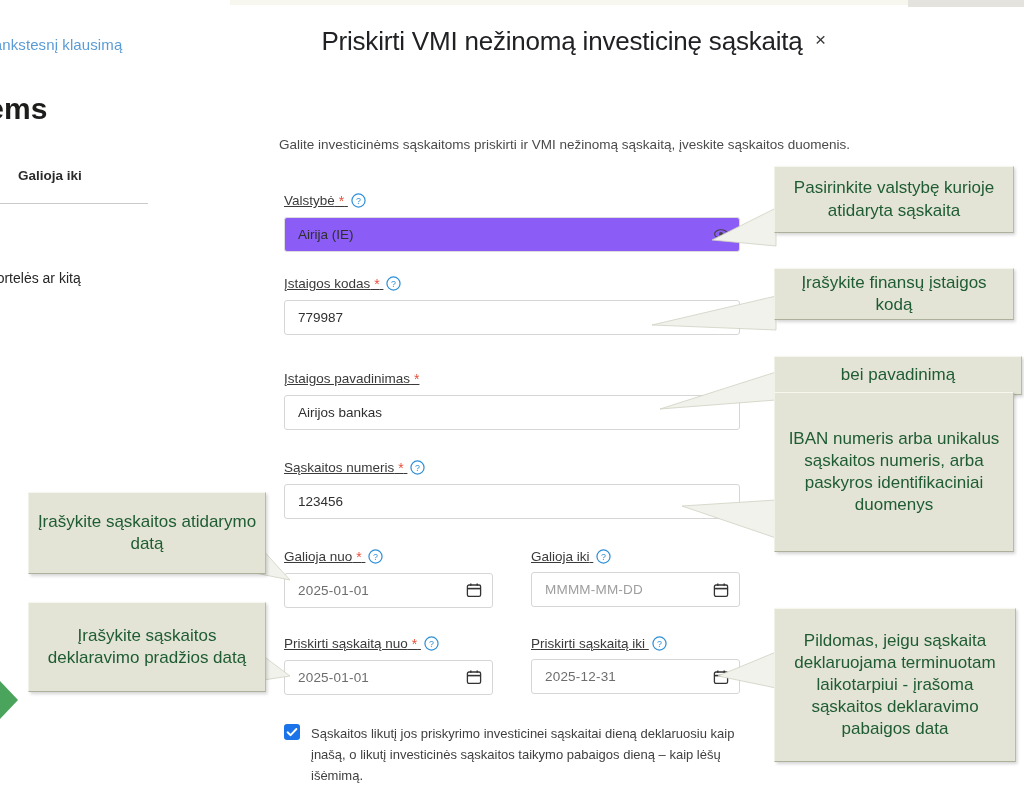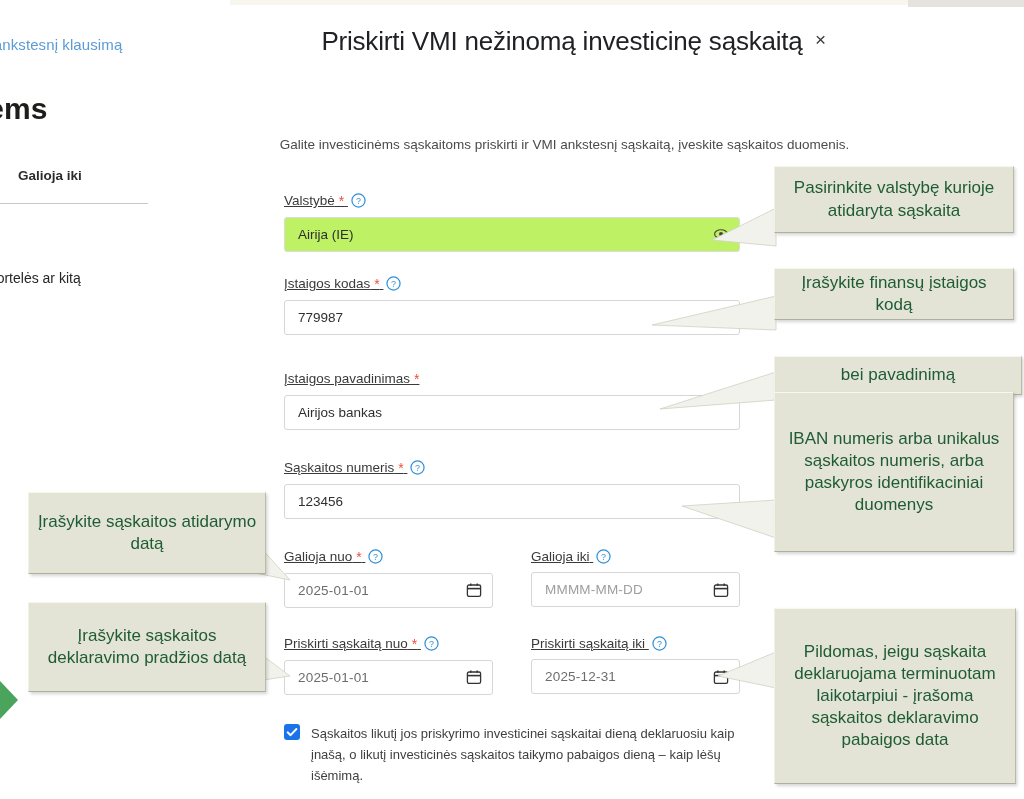--- a/index.html
+++ b/index.html
@@ -106,21 +106,21 @@
     border: 1px solid #d6d6d6;
     border-radius: 3px;
     background: #ffffff;
     font-size: 13.5px;
     color: #2f2f2f;
     display: flex;
     align-items: center;
     padding: 0 10px 0 13px;
     position: relative;
   }
-  .input-box.readonly { background: #bef264; border-color: #dcdcdc; }
+  .input-box.readonly { background: #8b5cf6; border-color: #dcdcdc; }
   .input-box .val { flex: 1 1 auto; white-space: nowrap; }
   .input-box .val.placeholder { color: #9e9e9e; letter-spacing: .2px; }
   .input-box .val.muted { color: #6d6d6d; letter-spacing: .2px; }
   .trail-icon { flex: 0 0 auto; width: 16px; height: 16px; cursor: pointer; }
 
   .w-full { width: 456px; }
   .w-half { width: 209px; }
 
   
   #consent-row {
@@ -175,21 +175,21 @@
 <svg id="left-green-arrow" viewBox="0 0 18 38" xmlns="http://www.w3.org/2000/svg">
   <polygon points="-20,0 0,0 18,19 0,38 -20,38" fill="#4aa45c"></polygon>
 </svg>
 
 <div id="modal">
 
   <div id="modal-title">Priskirti VMI nežinomą investicinę sąskaitą</div>
 
   <div id="modal-close">×</div>
 
-  <div id="modal-subtitle">Galite investicinėms sąskaitoms priskirti ir VMI ankstesnį sąskaitą, įveskite sąskaitos duomenis.</div>
+  <div id="modal-subtitle">Galite investicinėms sąskaitoms priskirti ir VMI nežinomą sąskaitą, įveskite sąskaitos duomenis.</div>
 
   <div id="form">
 
     <div class="field-block" style="left:0px; top:0px;">
       <span class="field-label">
         <span>Valstybė</span><span class="req-star"> *</span>
         <svg class="help-icon" viewBox="0 0 16 16" xmlns="http://www.w3.org/2000/svg">
           <circle cx="8" cy="8" r="7" fill="none" stroke="#2f8fd8" stroke-width="1.3"></circle>
           <text x="8" y="11.6" font-size="9.5" fill="#2f8fd8" text-anchor="middle" font-family="Liberation Sans, sans-serif">?</text>
         </svg>
@@ -349,13 +349,13 @@
 <div class="callout" style="left:774px; top:268px; width:240px; height:52px;">Įrašykite finansų įstaigos kodą</div>
 
 <div class="callout" style="left:774px; top:356px; width:248px; height:39px;">bei pavadinimą</div>
 
 <div class="callout" style="left:774px; top:392px; width:240px; height:160px;">IBAN numeris arba unikalus sąskaitos numeris, arba paskyros identifikaciniai duomenys</div>
 
 <div class="callout" style="left:28px; top:492px; width:238px; height:82px;">Įrašykite sąskaitos atidarymo datą</div>
 
 <div class="callout" style="left:28px; top:602px; width:238px; height:90px;">Įrašykite sąskaitos deklaravimo pradžios datą</div>
 
-<div class="callout" style="left:774px; top:608px; width:242px; height:176px;">Pildomas, jeigu sąskaita deklaruojama terminuotam laikotarpiui - įrašoma sąskaitos deklaravimo pabaigos data</div>
+<div class="callout" style="left:774px; top:608px; width:242px; height:154px;">Pildomas, jeigu sąskaita deklaruojama terminuotam laikotarpiui - įrašoma sąskaitos deklaravimo pabaigos data</div>
 
 </body></html>

